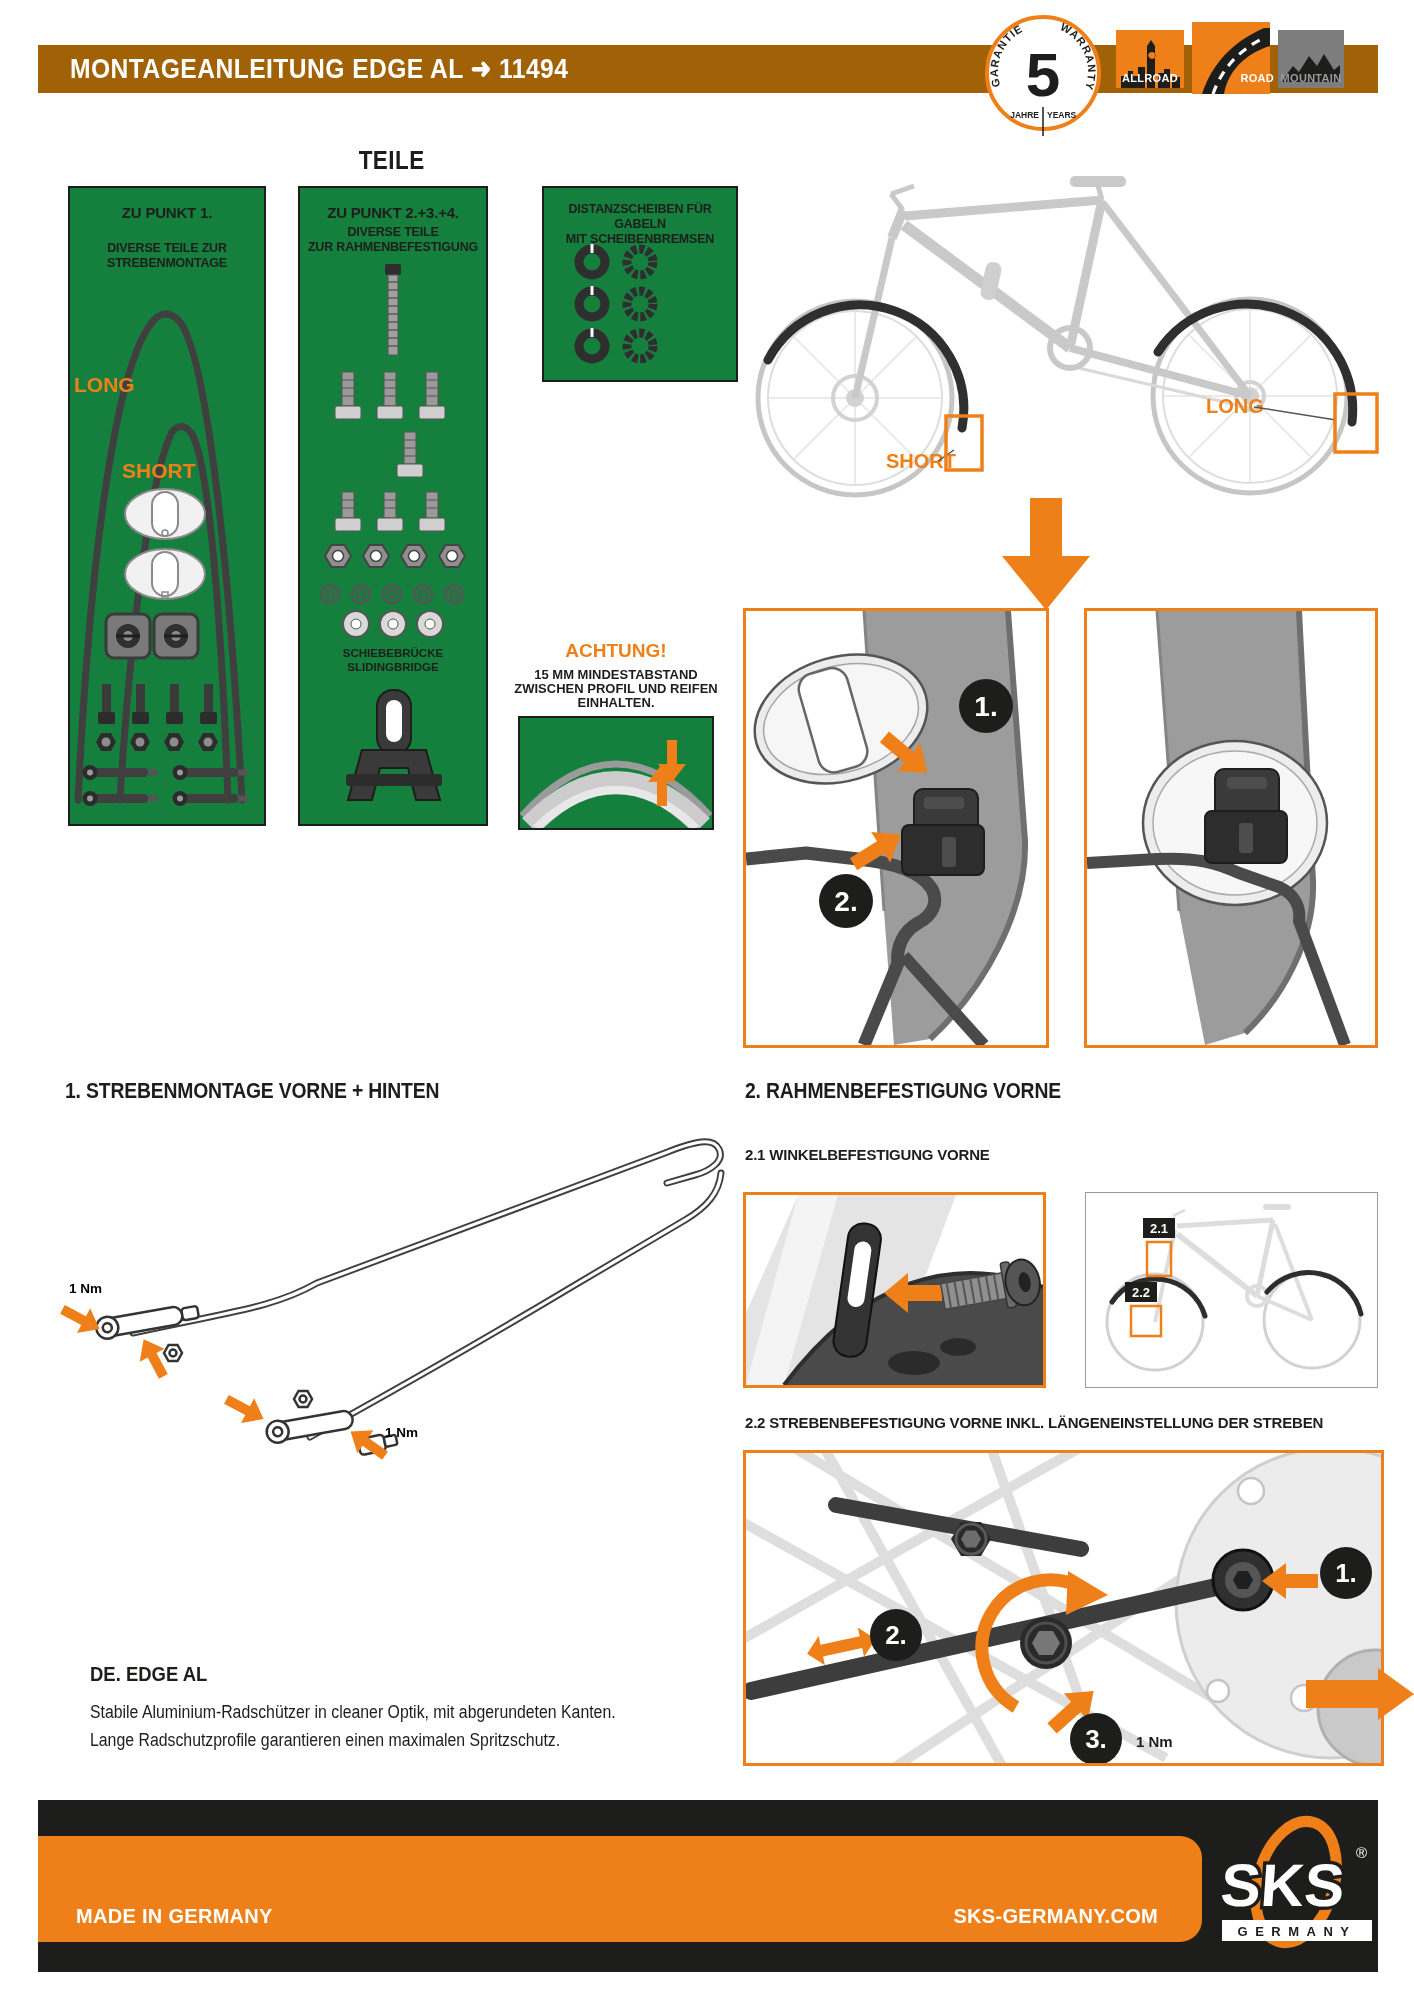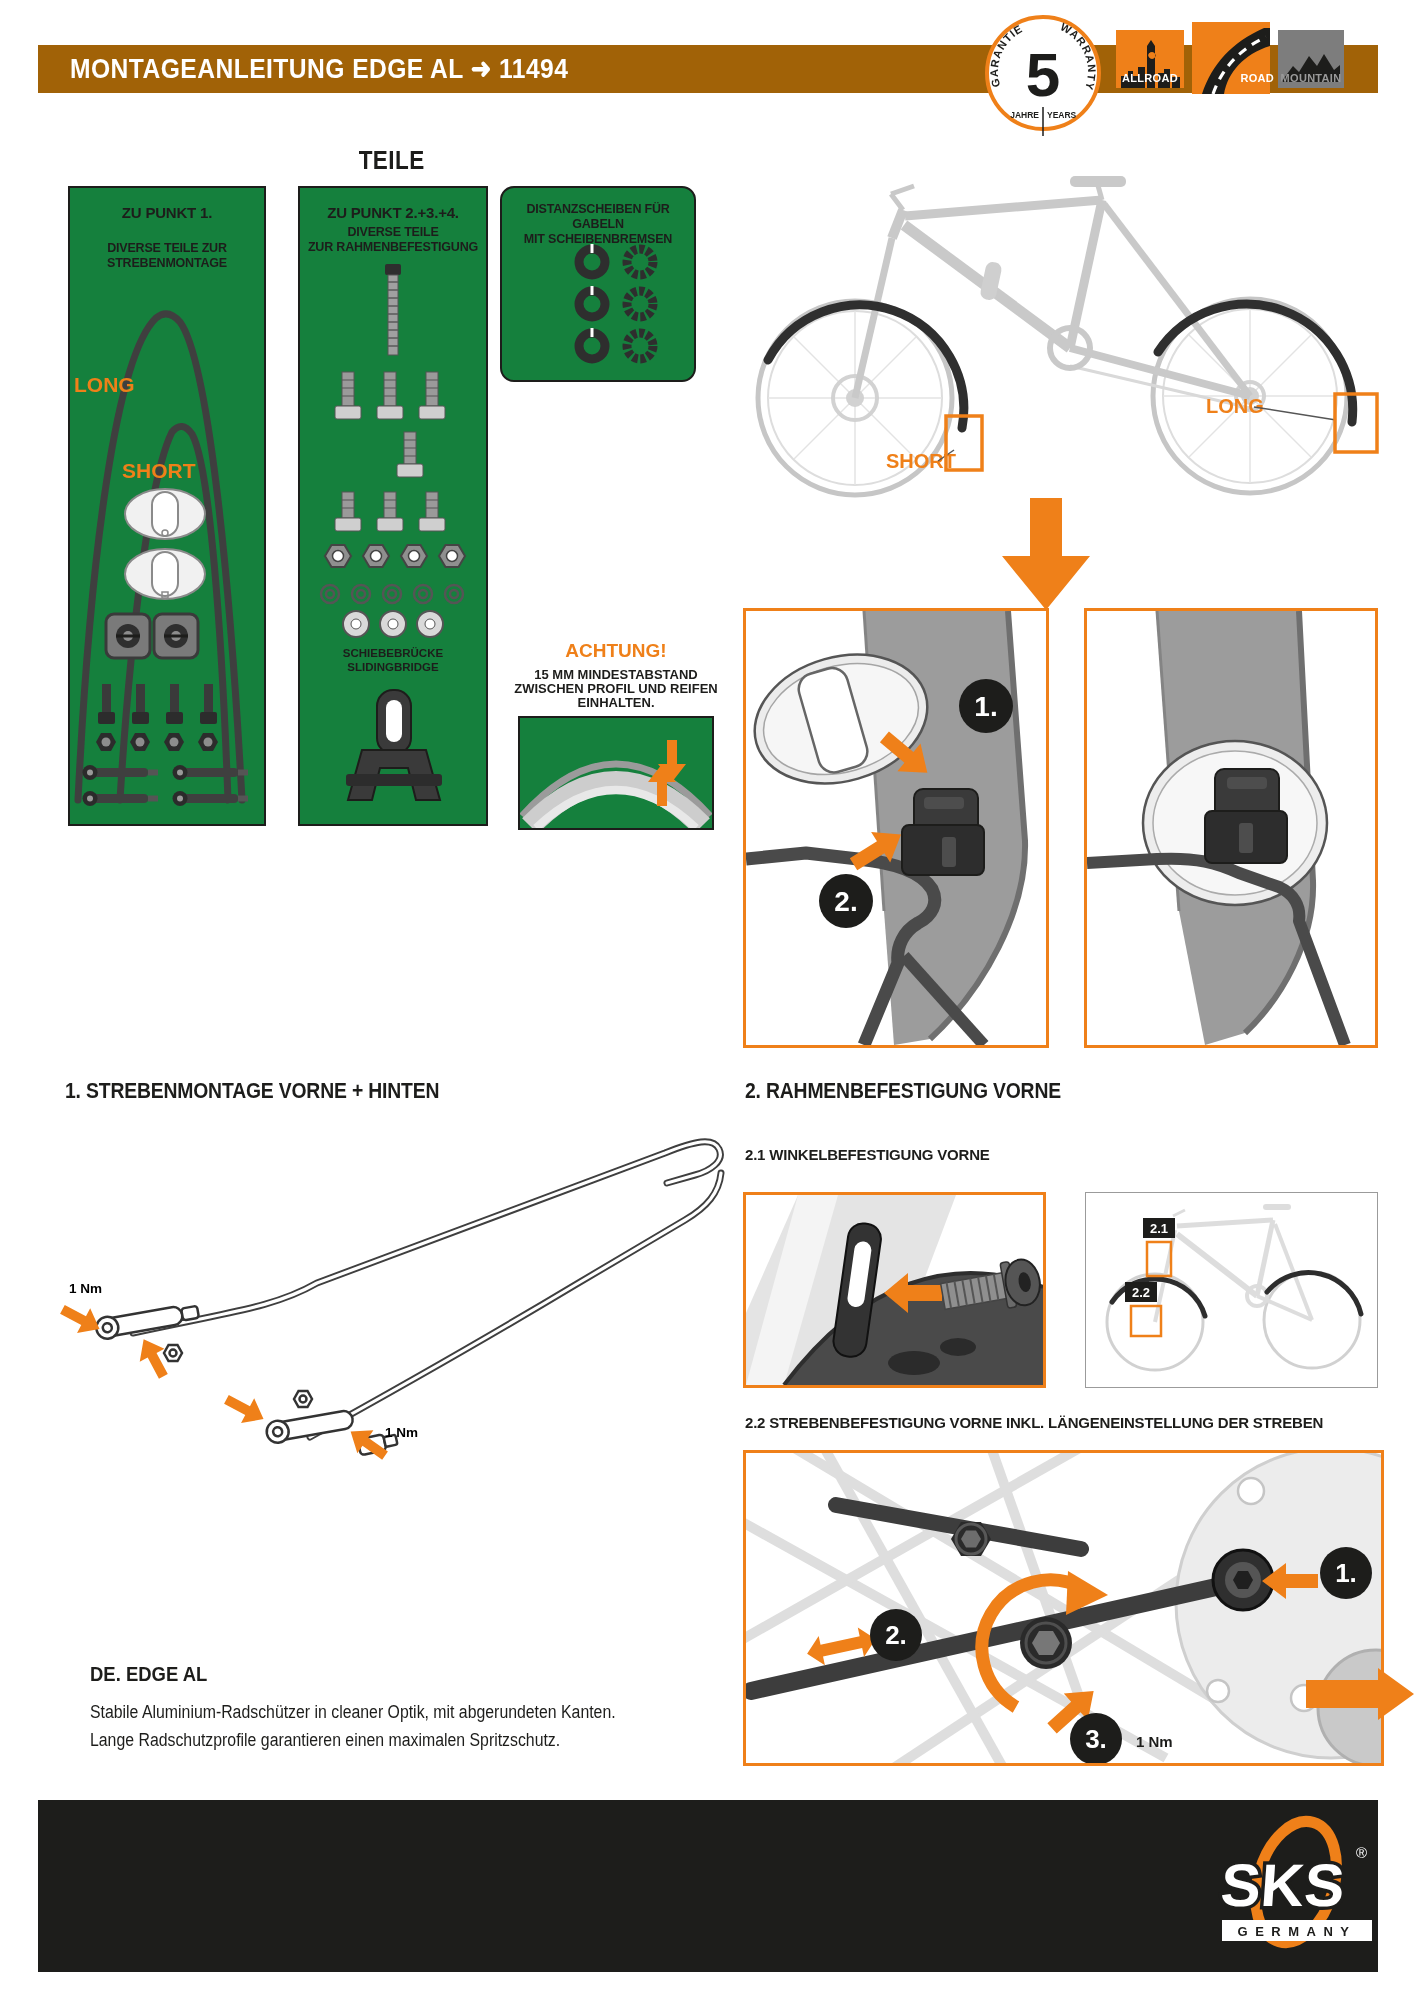--- a/index.html
+++ b/index.html
@@ -284,21 +284,21 @@
   </svg>
   <div class="abs bridge-lbl" style="left:298px;top:646px;width:190px;">SCHIEBEBRÜCKE</div>
   <div class="abs bridge-lbl" style="left:298px;top:660px;width:190px;">SLIDINGBRIDGE</div>
   <svg class="abs" style="left:298px;top:684px;" width="190" height="130" viewBox="0 0 190 130">
     <rect x="79" y="6" width="34" height="64" rx="16" fill="#3a3a3a" stroke="#1d1d1b" stroke-width="2"></rect>
     <rect x="88" y="16" width="16" height="42" rx="8" fill="#ffffff"></rect>
     <path d="M64,66 L50,116 L74,116 L82,84 L110,84 L118,116 L142,116 L128,66 Z" fill="#3a3a3a" stroke="#1d1d1b" stroke-width="2"></path>
     <rect x="48" y="90" width="96" height="12" rx="3" fill="#2c2c2c"></rect>
   </svg>
 
-  <div class="abs box" style="left:500px;top:186px;width:196px;height:196px;border-radius:14px;">
+  <div class="abs box" style="left:542px;top:186px;width:196px;height:196px;">
     <div class="bx-t2" style="margin-top:14px;">DISTANZSCHEIBEN FÜR GABELN</div>
     <div class="bx-t2">MIT SCHEIBENBREMSEN</div>
   </div>
   <svg class="abs" style="left:518px;top:238px;" width="196" height="140" viewBox="0 0 196 140">
     <g fill="none" stroke="#2e2e2e" stroke-width="9">
       <circle cx="74" cy="24" r="13"></circle>
         <circle cx="122" cy="24" r="13" stroke-dasharray="5 2.5"></circle>
       <circle cx="74" cy="66" r="13"></circle>
         <circle cx="122" cy="66" r="13" stroke-dasharray="5 2.5"></circle>
       <circle cx="74" cy="108" r="13"></circle>
@@ -614,20 +614,24 @@
       <text x="390" y="294" font-size="15" font-weight="bold" fill="#1d1d1b">1 Nm</text>
     </g>
     <polygon points="560,227 632,227 632,215 668,241 632,267 632,255 560,255" fill="#ef8019"></polygon>
   </svg>
 
   <div class="abs de-h cond" style="left:90px;top:1662px;">DE. EDGE AL</div>
   <div class="abs de-p cond" style="left:90px;top:1698px;width:720px;">Stabile Aluminium-Radschützer in cleaner Optik, mit abgerundeten Kanten.</div>
   <div class="abs de-p cond" style="left:90px;top:1726px;width:720px;">Lange Radschutzprofile garantieren einen maximalen Spritzschutz.</div>
 
   <div class="abs" style="left:38px;top:1800px;width:1340px;height:172px;background:#1d1d1b;">
+    <div class="abs" style="left:0;top:36px;width:1164px;height:106px;background:#ef8019;border-radius:0 22px 22px 0;">
+      <div class="ftr-txt abs" style="left:38px;bottom:14px;">MADE IN GERMANY</div>
+      <div class="ftr-txt abs" style="right:44px;bottom:14px;">SKS-GERMANY.COM</div>
+    </div>
     <svg class="abs" style="left:1178px;top:14px;" width="160" height="146" viewBox="0 0 160 146">
       <g transform="rotate(16 80 68)">
         <ellipse cx="80" cy="68" rx="38" ry="62" fill="none" stroke="#ef8019" stroke-width="11"></ellipse>
       </g>
       <text x="10" y="92" font-size="60" font-weight="bold" fill="#ffffff" stroke="#1d1d1b" stroke-width="7" paint-order="stroke" transform="skewX(-4)">SKS</text>
       <text x="140" y="44" font-size="15" fill="#ffffff">®</text>
       <rect x="6" y="106" width="150" height="21" fill="#ffffff"></rect>
       <text x="81" y="122" font-size="13" font-weight="bold" fill="#1d1d1b" letter-spacing="7.5" text-anchor="middle">GERMANY</text>
     </svg>
   </div>

